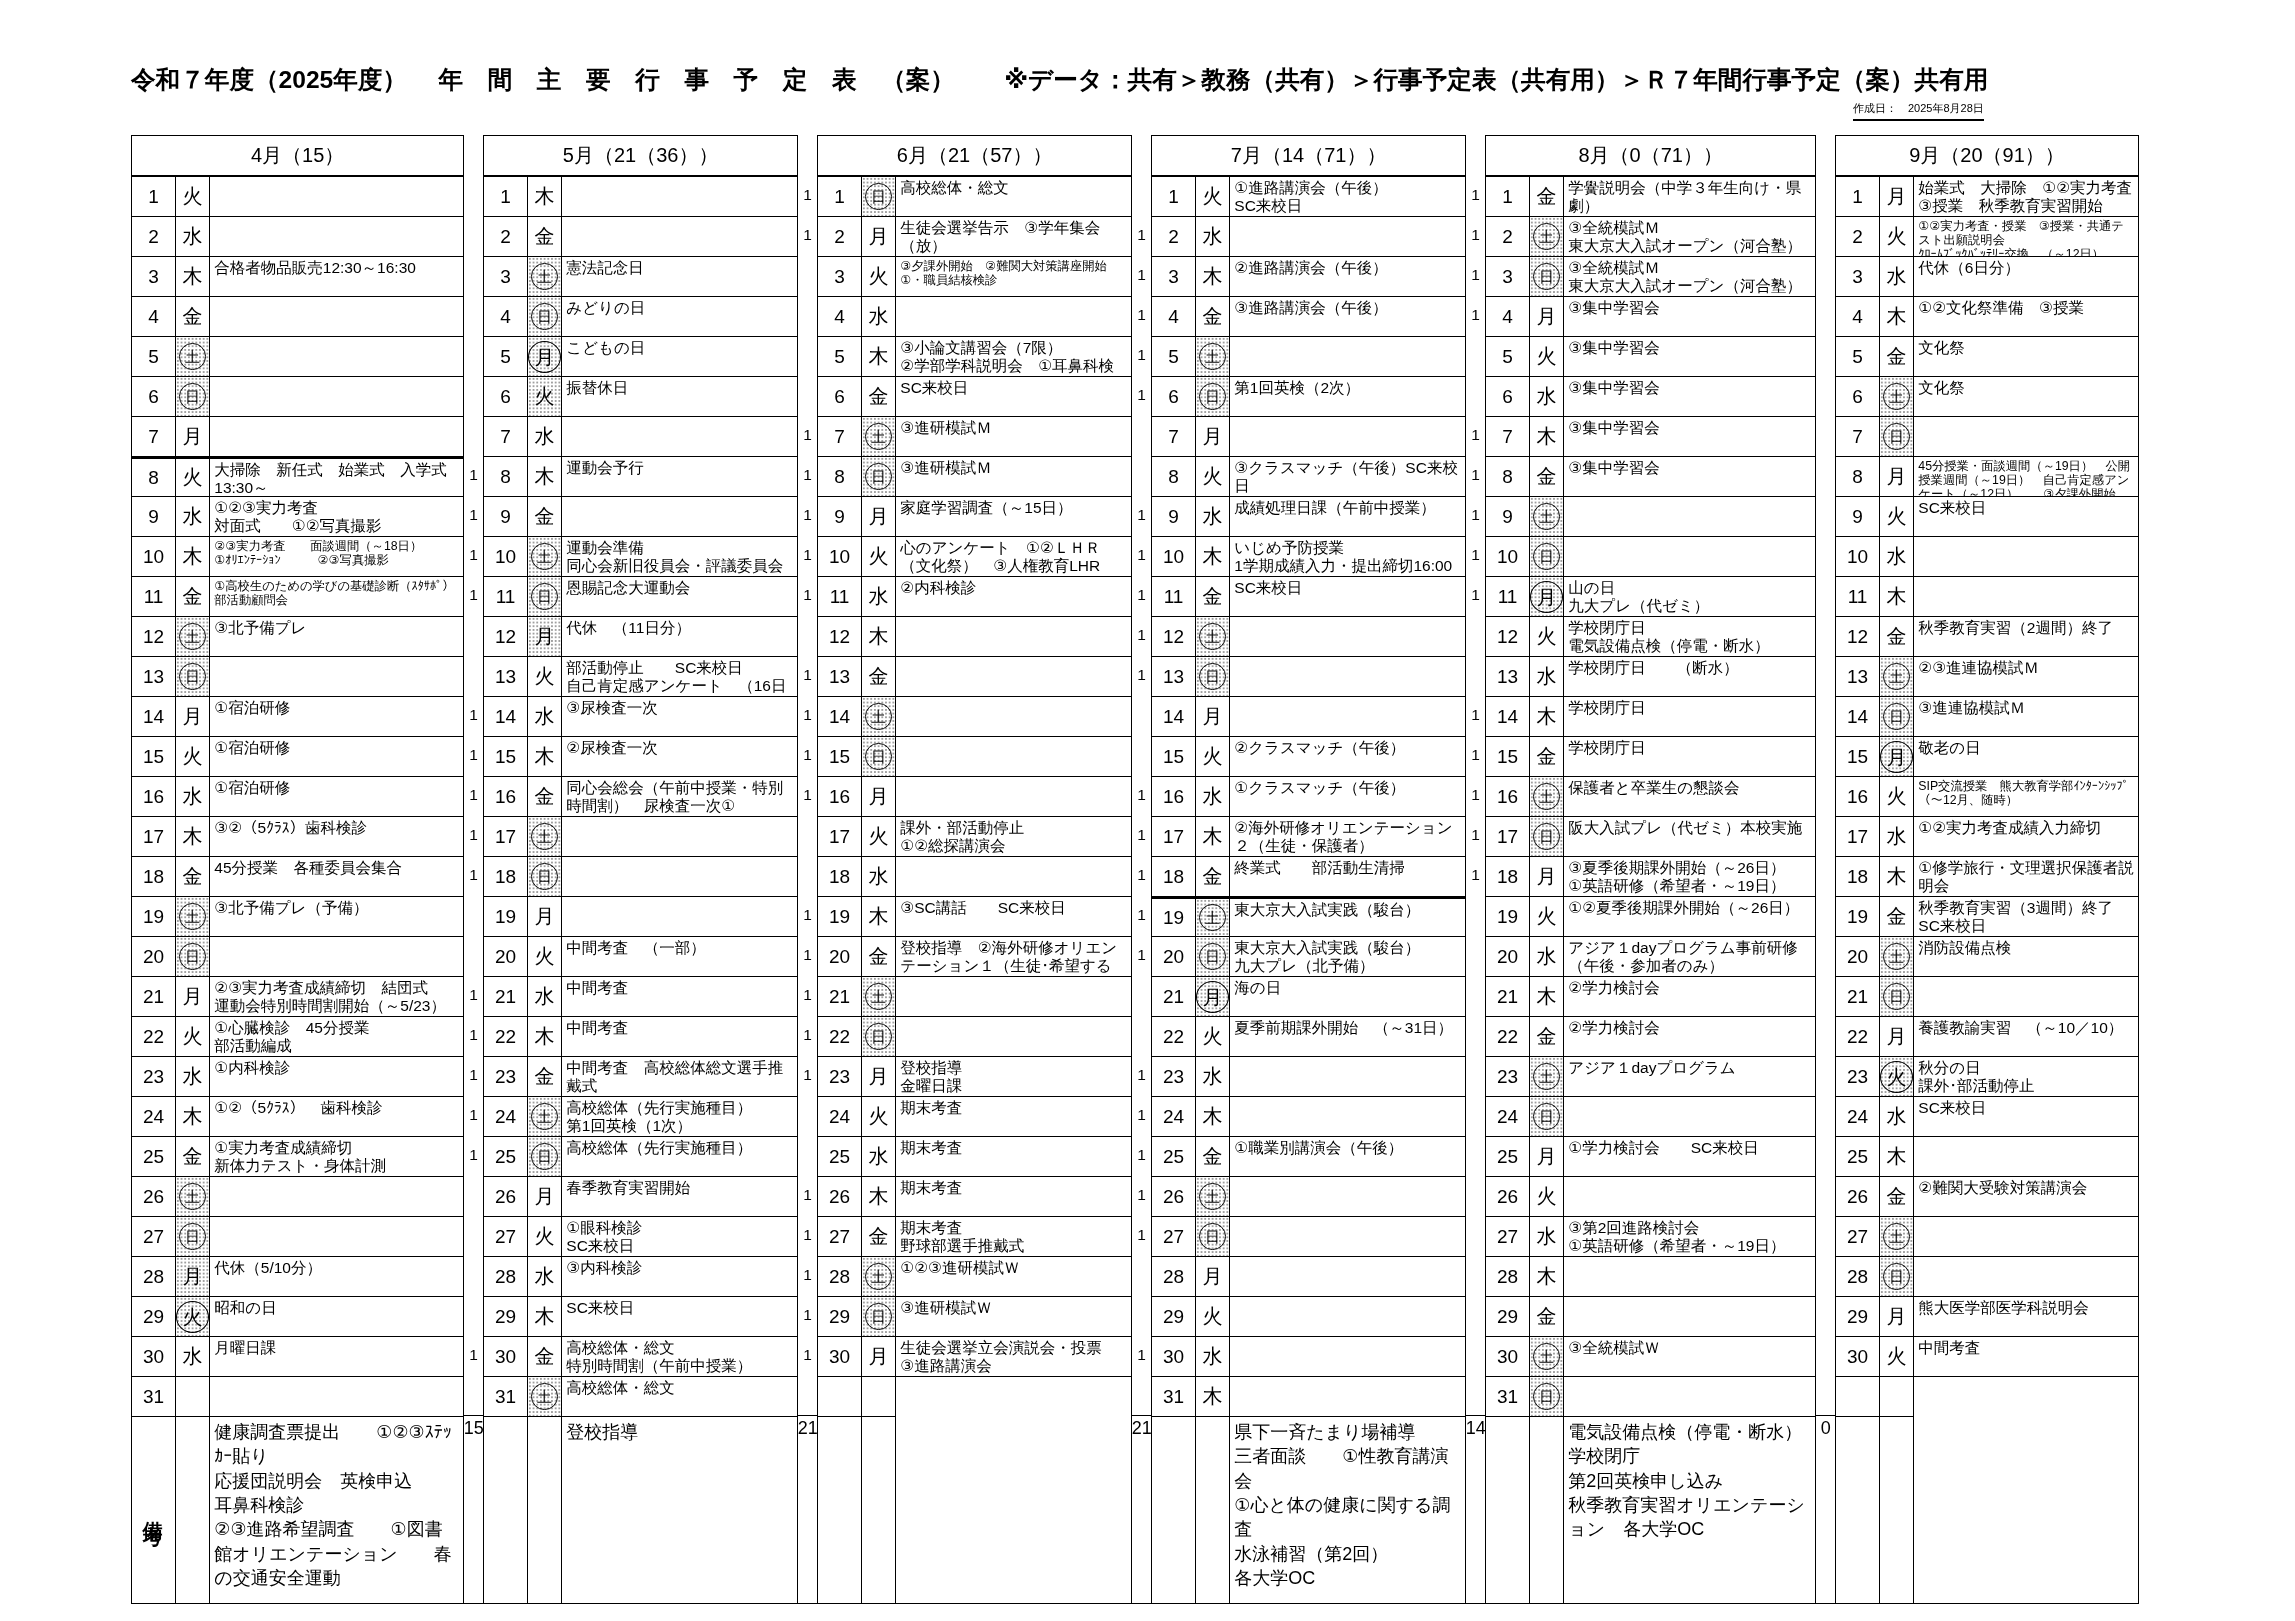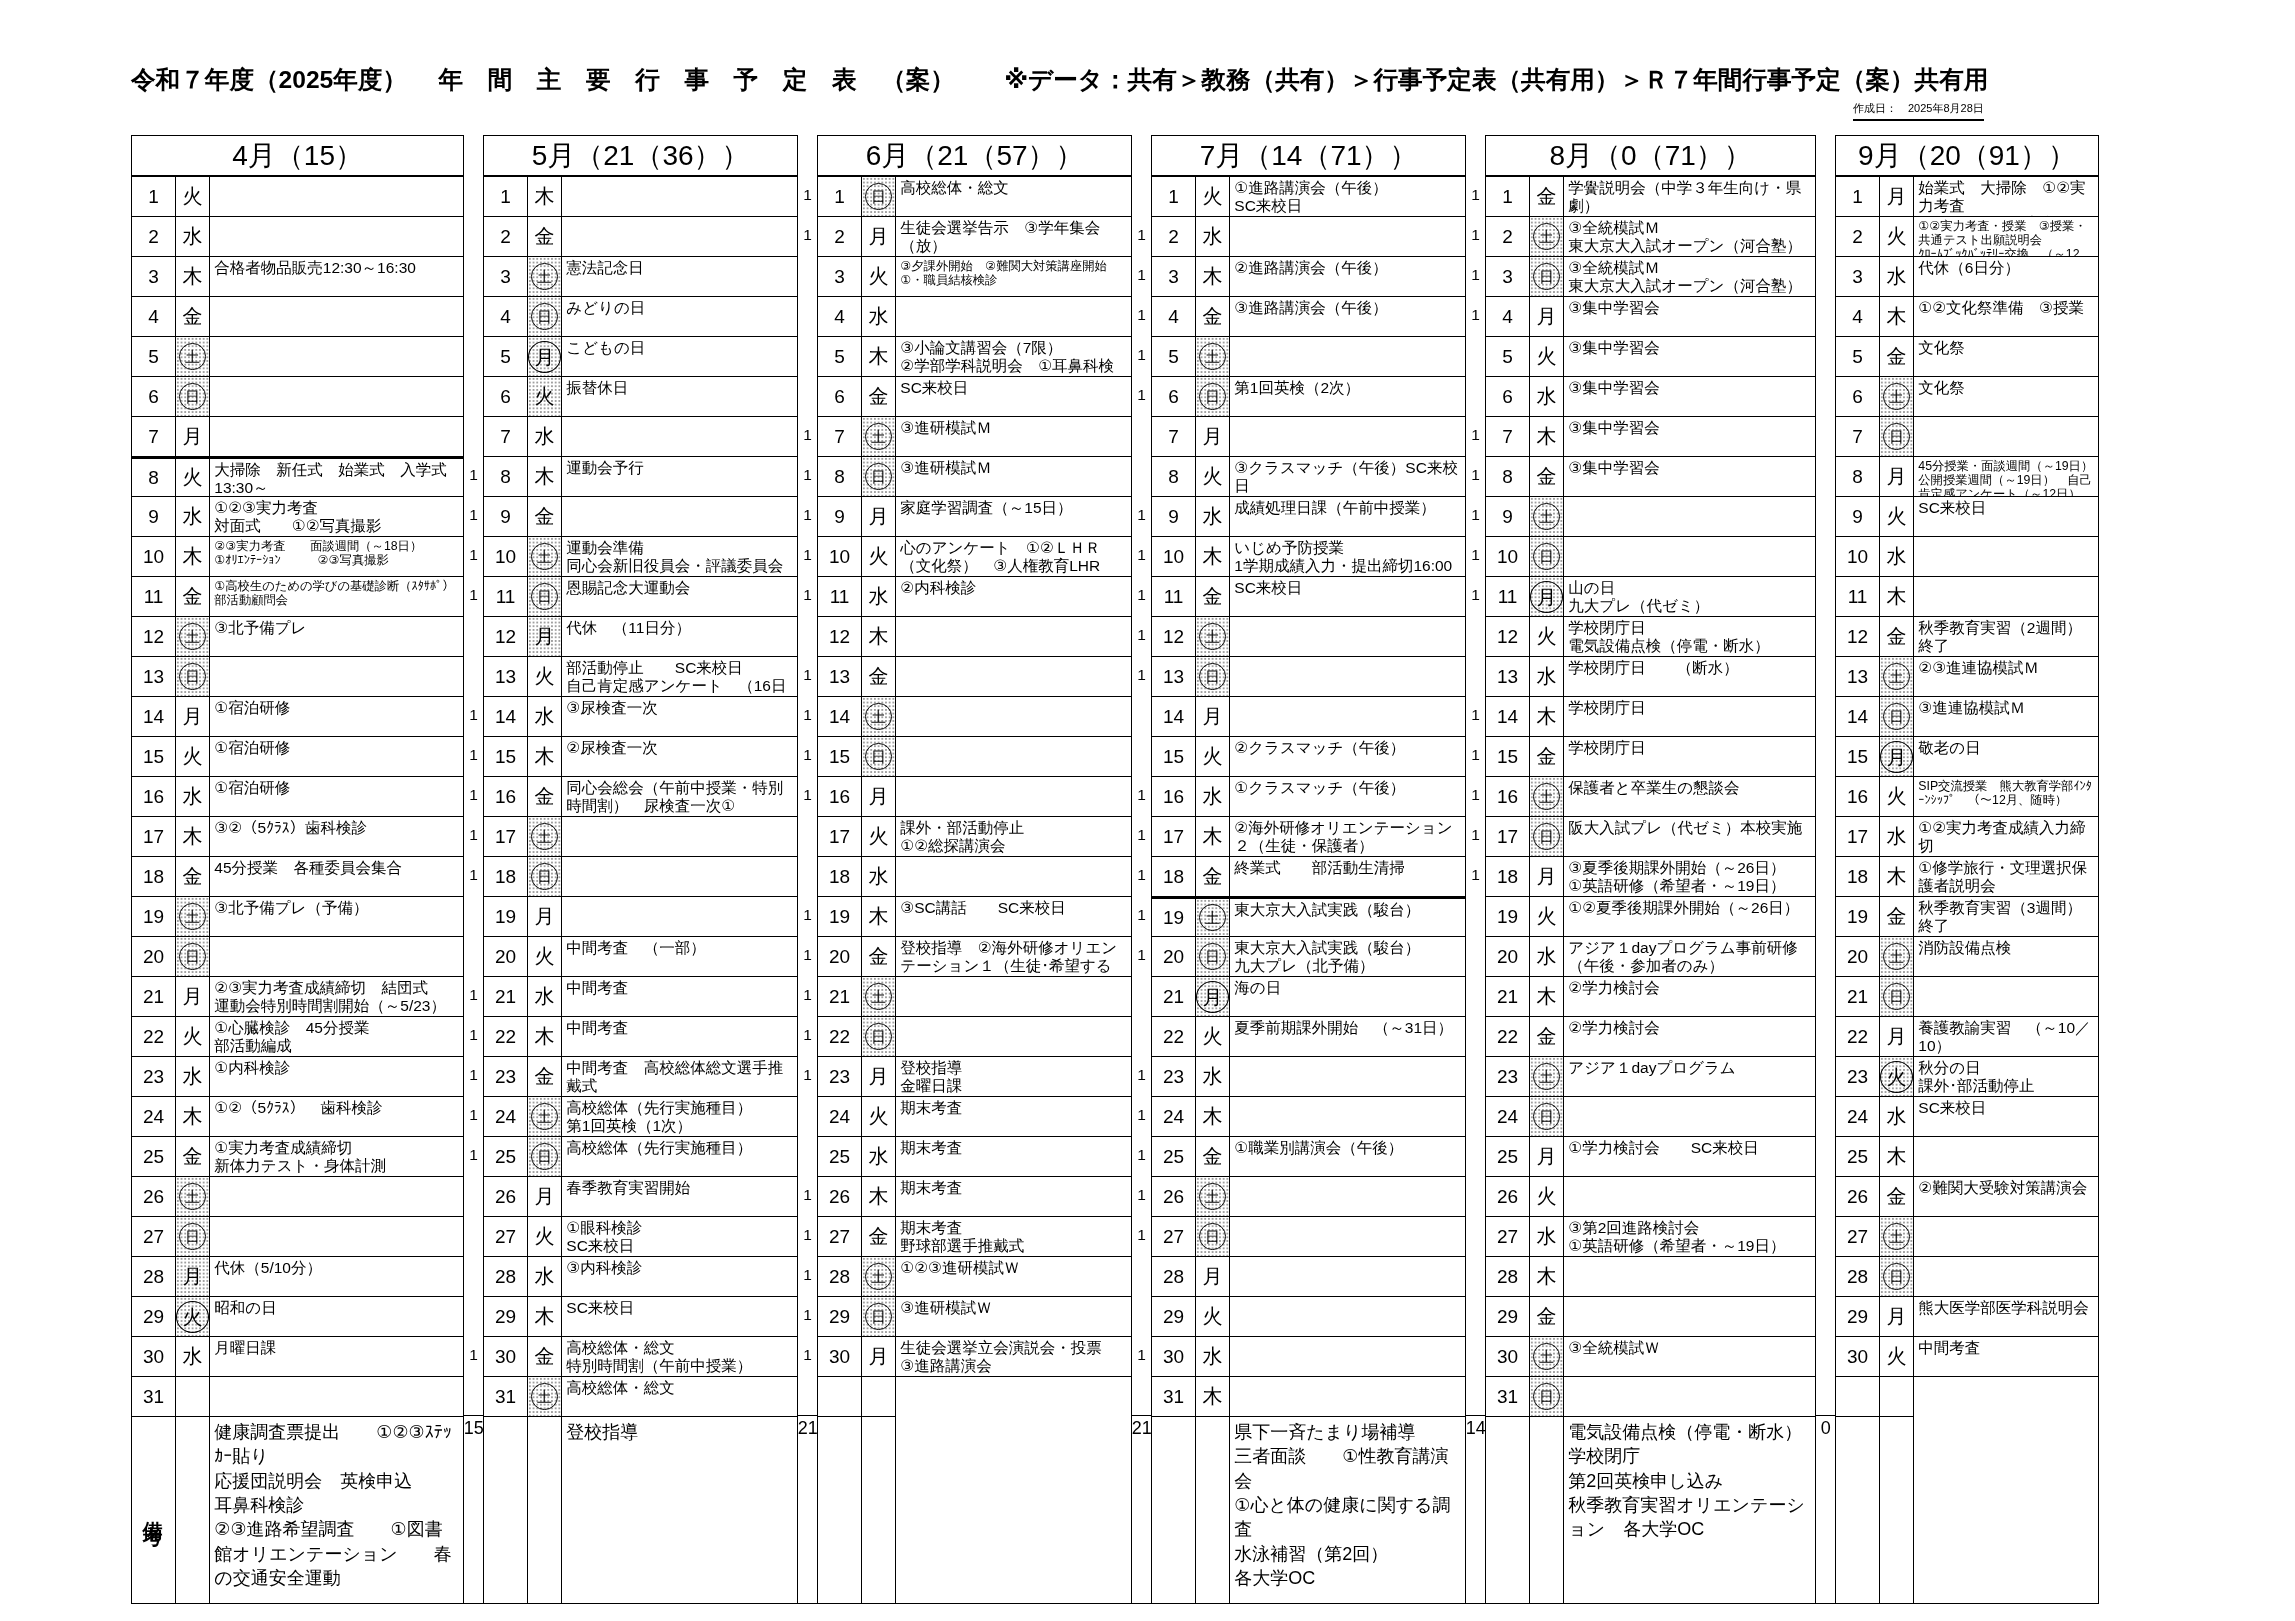--- a/index.html
+++ b/index.html
@@ -6,24 +6,24 @@
   body{width:2295px;height:1621px;position:relative;font-family:"Liberation Sans","DejaVu Sans",sans-serif;color:#000;}
   #page-title{position:absolute;left:131px;top:63px;font-size:24.6px;font-weight:bold;white-space:nowrap;}
   #created-date{position:absolute;left:1853px;top:101px;font-size:11px;border-bottom:2.1px solid #000;padding-bottom:3.2px;}
   #calendar{position:absolute;left:131px;top:135px;display:flex;align-items:flex-start;}
   .block{display:flex;}
   .block:nth-child(1){width:352px;}
   .block:nth-child(2){width:334px;}
   .block:nth-child(3){width:334px;}
   .block:nth-child(4){width:334px;}
   .block:nth-child(5){width:350px;}
-  .block:nth-child(6){width:264px;align-items:flex-end;}
+  .block:nth-child(6){width:304px;align-items:flex-end;}
   .main{flex:1;display:grid;grid-template-columns:44px 34px 1fr;grid-template-rows:40px repeat(31,40px) 187px;border:1.6px solid #000;box-sizing:border-box;}
   .strip{width:18.7px;flex:none;display:flex;flex-direction:column;border-bottom:1.6px solid #000;box-sizing:border-box;}
-  .hdr{grid-column:1/-1;border-bottom:1.1px solid #000;display:flex;align-items:center;justify-content:center;font-size:28px;}
+  .hdr{grid-column:1/-1;border-bottom:1.1px solid #000;display:flex;align-items:center;justify-content:center;font-size:20px;}
   .cell{box-sizing:border-box;border-top:1.1px solid #000;overflow:hidden;}
   .boldtop{border-top:3.2px solid #000 !important;}
   .dcell{display:flex;align-items:center;justify-content:center;font-size:19px;border-right:1.1px solid #000;}
   .wcell{display:flex;align-items:center;justify-content:center;font-size:20px;border-right:1.1px solid #000;}
   .ecell{padding:1.6px 4.3px;font-size:15.5px;line-height:1.18;}
   .ecell.sm{font-size:12.3px;line-height:1.15;}
   .shaded{background-color:#fff;background-image:radial-gradient(circle,#9f9f9f 0.9px,rgba(0,0,0,0) 0.9px);background-size:3.7px 3.7px;}
   .circ-s{display:inline-flex;align-items:center;justify-content:center;width:24.6px;height:24.6px;border:1.6px solid #000;border-radius:50%;font-size:15px;line-height:1;}
   .circ-h{display:inline-flex;align-items:center;justify-content:center;width:46px;height:30px;border:1.6px solid #000;border-radius:50%;font-size:20px;line-height:1;}
   .slot{height:40px;flex:none;display:flex;align-items:center;justify-content:center;font-size:15.5px;}

